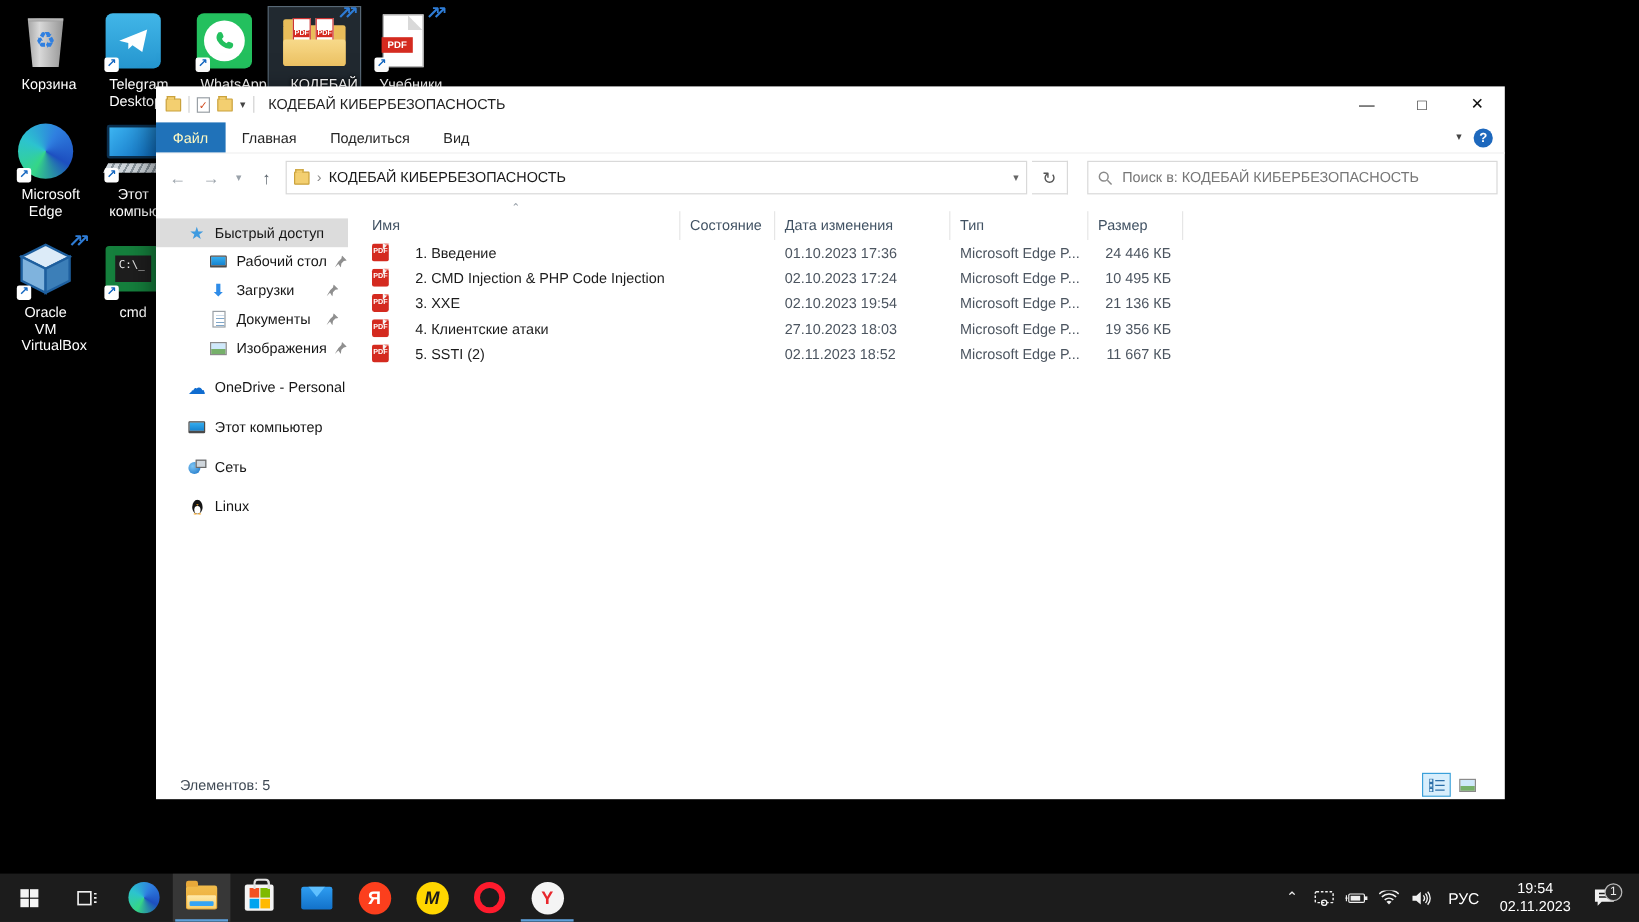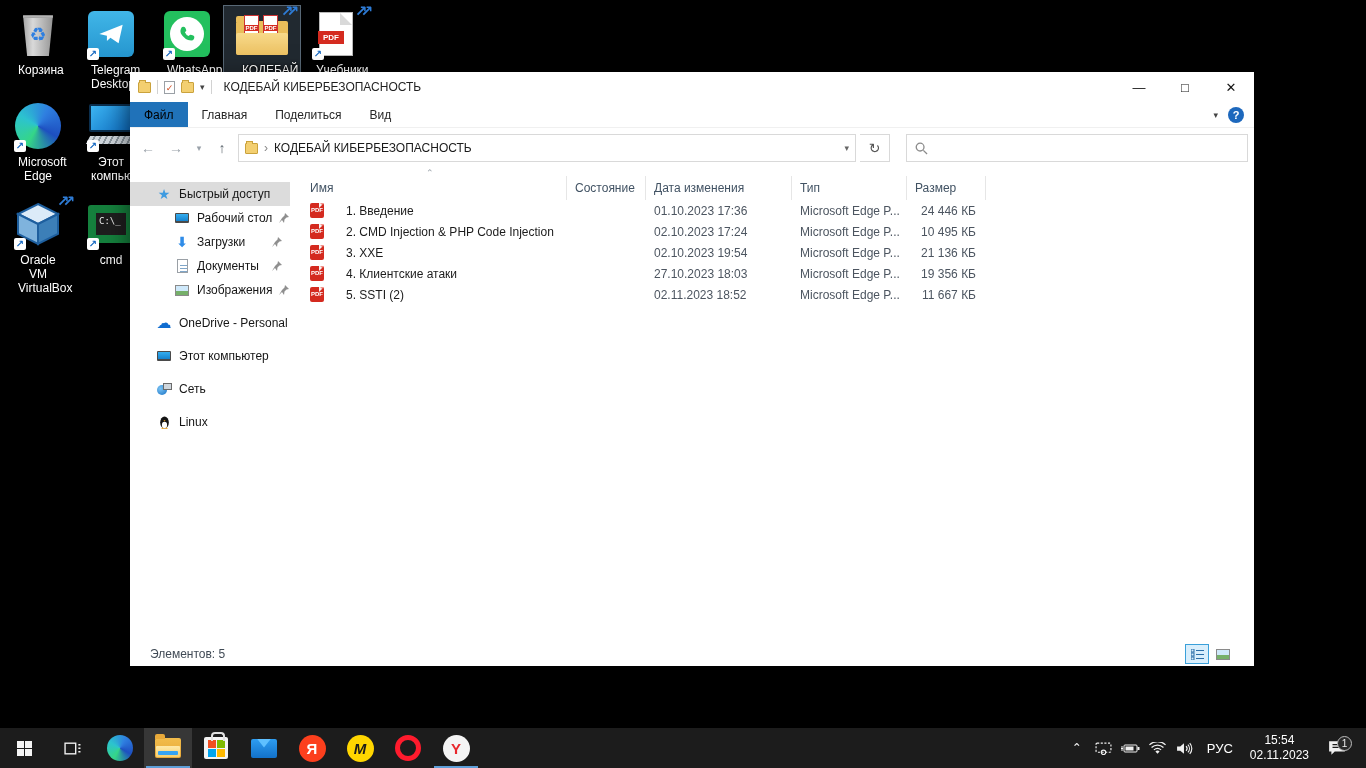--- a/index.html
+++ b/index.html
@@ -70,21 +70,21 @@
   .wctrl { width:46px; height:30px; display:flex; align-items:center; justify-content:center;
     font-size:13px; color:#111; cursor:default; }
   .minifolder { width:13px; height:11px; background:#f3cf70; border:1px solid #caa23c; border-radius:1px; position:relative; }
   .minifolder::before { content:""; position:absolute; top:-3px; left:0; width:5px; height:2px; background:#f3cf70; border:1px solid #caa23c; border-bottom:none; }
   .checkpage { width:11px; height:13px; background:#fff; border:1px solid #9aa0a6; color:#d04a1e;
     font-size:9px; line-height:12px; text-align:center; font-weight:bold; }
   .chev { color:#444; font-size:9px; }
   
   .tabs { height:26px; display:flex; align-items:stretch; border-bottom:1px solid #f0f0f0; }
   .tab { padding:0 14px; display:flex; align-items:center; color:#252525; }
-  .tab.active { background:#2072b9; color:#000000; }
+  .tab.active { background:#2072b9; color:#fef9c3; }
   .tabs-right { margin-left:auto; display:flex; align-items:center; gap:10px; padding-right:10px; }
   .help { width:16px; height:16px; border-radius:50%; background:#1d68bd; color:#fff; font-size:11px;
     font-weight:bold; text-align:center; line-height:16px; }
   
   .navrow { height:40px; display:flex; align-items:center; padding:0 6px; gap:4px; }
   .navbtn { width:24px; text-align:center; color:#9aa2aa; font-size:14px; }
   .navbtn.dark { color:#5d666e; }
   .navbtn.small { width:14px; font-size:9px; }
   .addr { height:28px; flex:0 0 618px; border:1px solid #d9d9d9; display:flex; align-items:center;
     padding:0 6px; gap:6px; }
@@ -337,20 +337,21 @@
       <span style="color:#888">›</span>
       <span class="path">КОДЕБАЙ КИБЕРБЕЗОПАСНОСТЬ</span>
       <span class="cdown">▾</span>
     </div>
     <div class="refreshbox">↻</div>
     <div class="searchbox">
       <svg width="13" height="13" viewBox="0 0 14 14">
           <circle cx="5.5" cy="5.5" r="4.2" fill="none" stroke="#8a8a8a" stroke-width="1.4"></circle>
           <line x1="9" y1="9" x2="13" y2="13" stroke="#8a8a8a" stroke-width="1.4"></line>
         </svg>
+      <input placeholder="Поиск в: КОДЕБАЙ КИБЕРБЕЗОПАСНОСТЬ" style="">
     </div>
   </div>
 
   <div class="main">
     <div class="sidebar">
       <div class="srow root sel" style="margin-top:0">
         <span class="sicon star">★</span>
         <span>Быстрый доступ</span>
       </div>
       <div class="srow child">
@@ -587,21 +588,21 @@
     <span class="ticon">
       <svg width="17" height="13" viewBox="0 0 16 12">
           <polygon points="1,4 4,4 7.5,1 7.5,11 4,8 1,8" fill="#f0f0f0"></polygon>
           <path d="M9.5 3.8 A3.3 3.3 0 0 1 9.5 8.2" stroke="#f0f0f0" fill="none" stroke-width="1.1"></path>
           <path d="M11.2 2.3 A5.5 5.5 0 0 1 11.2 9.7" stroke="#f0f0f0" fill="none" stroke-width="1.1"></path>
           <path d="M12.9 .9 A7.6 7.6 0 0 1 12.9 11.1" stroke="#f0f0f0" fill="none" stroke-width="1.1"></path>
         </svg>
     </span>
     <span class="lang">РУС</span>
     <div class="clock">
-      <div>15:54</div>
+      <div>19:54</div>
       <div>02.11.2023</div>
     </div>
     <div class="action">
       <svg width="18" height="16" viewBox="0 0 16 14">
           <path d="M1 1 h14 v9 h-9 l-3 3 v-3 h-2 z" fill="#f0f0f0"></path>
           <path d="M4 4 h8 M4 6.5 h8" stroke="#1c1c1c" stroke-width="1.1"></path>
         </svg>
       <span class="badge">1</span>
     </div>
     <div class="showdesk"></div>

